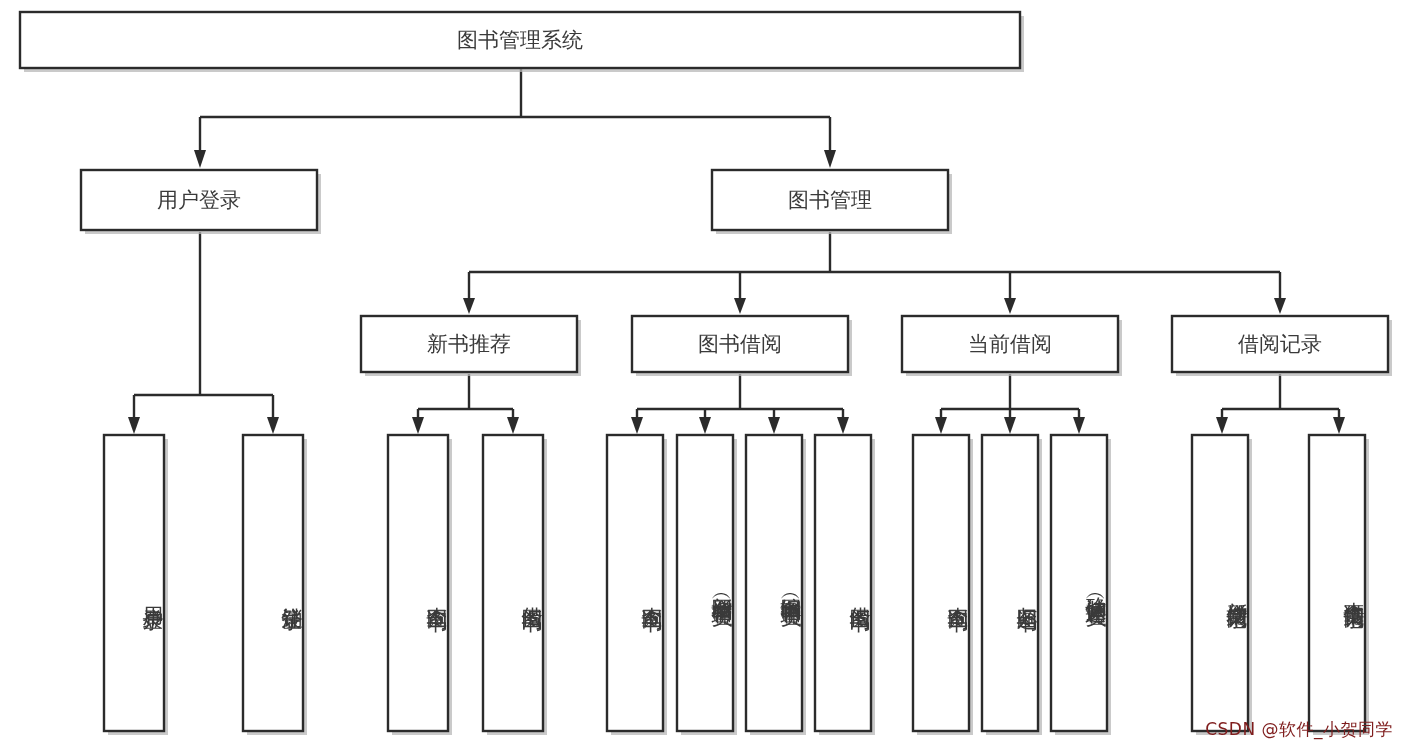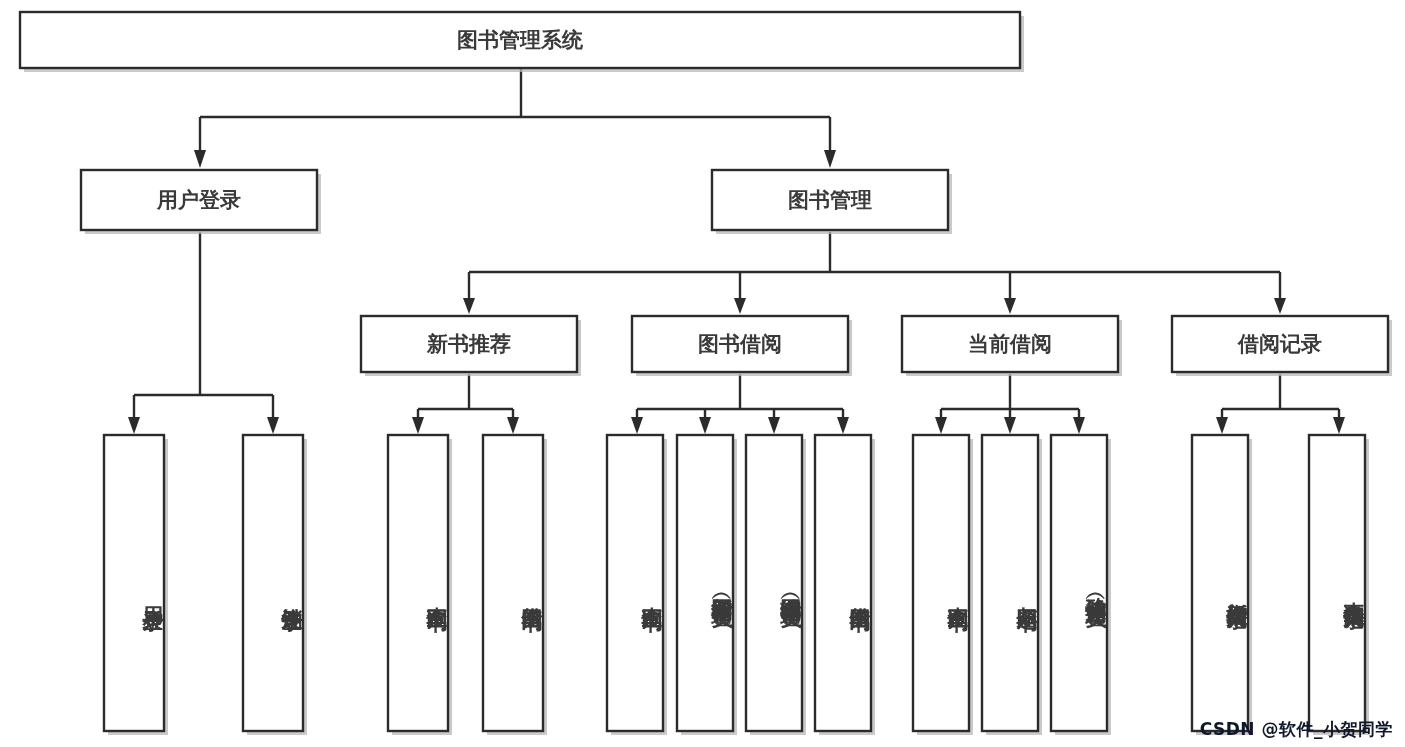--- a/index.html
+++ b/index.html
@@ -10,21 +10,20 @@
   }
   body {
     font-family: "DejaVu Sans", "Liberation Sans", sans-serif;
   }
   #diagram-root {
     position: relative;
     width: 1405px;
     height: 747px;
     background: #ffffff;
     overflow: hidden;
-    font-weight: bold;
   }
   svg#tree-svg {
     position: absolute;
     left: 0;
     top: 0;
     width: 1405px;
     height: 747px;
     display: block;
   }
   .node-rect {
@@ -66,21 +65,21 @@
     letter-spacing: 1.5px;
     white-space: nowrap;
     pointer-events: none;
   }
   .watermark {
     position: absolute;
     right: 12px;
     bottom: 6px;
     font-family: "DejaVu Sans", "Liberation Sans", sans-serif;
     font-size: 17px;
-    color: #0f172a;
+    color: #7f1d1d;
     white-space: nowrap;
     letter-spacing: 0.5px;
   }
 </style>
 </head>
 <body>
 
 <div id="diagram-root">
 
   <svg id="tree-svg" viewBox="0 0 1405 747">

